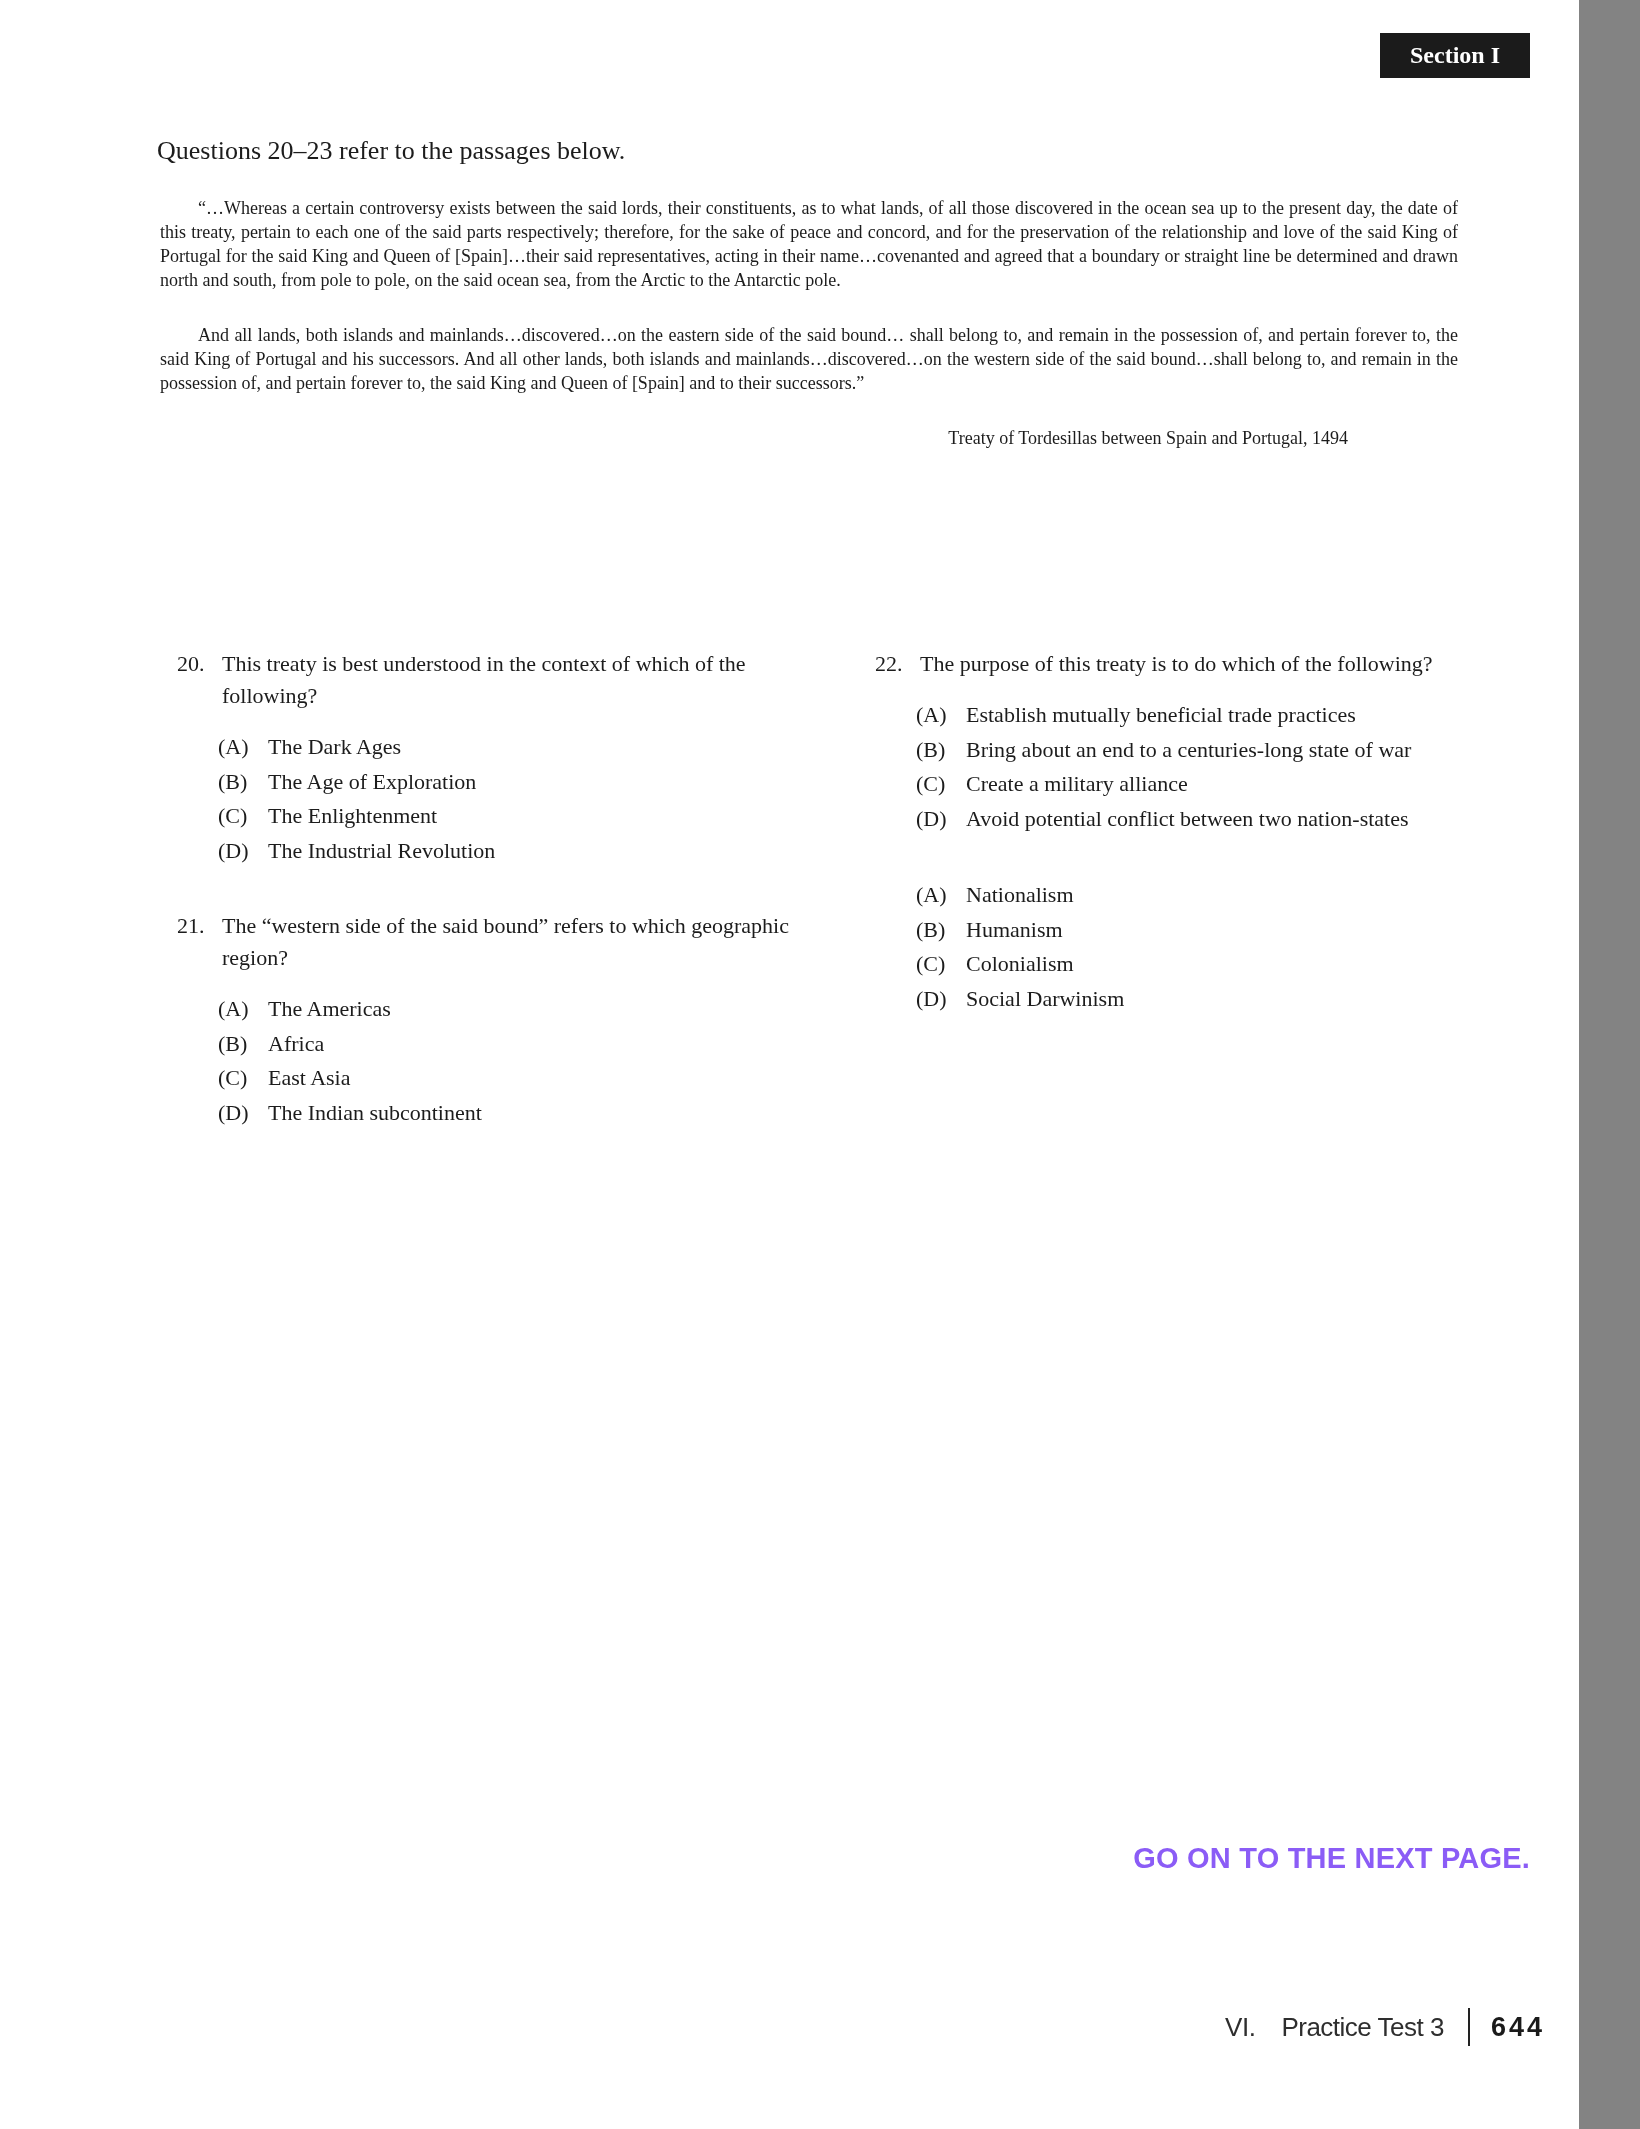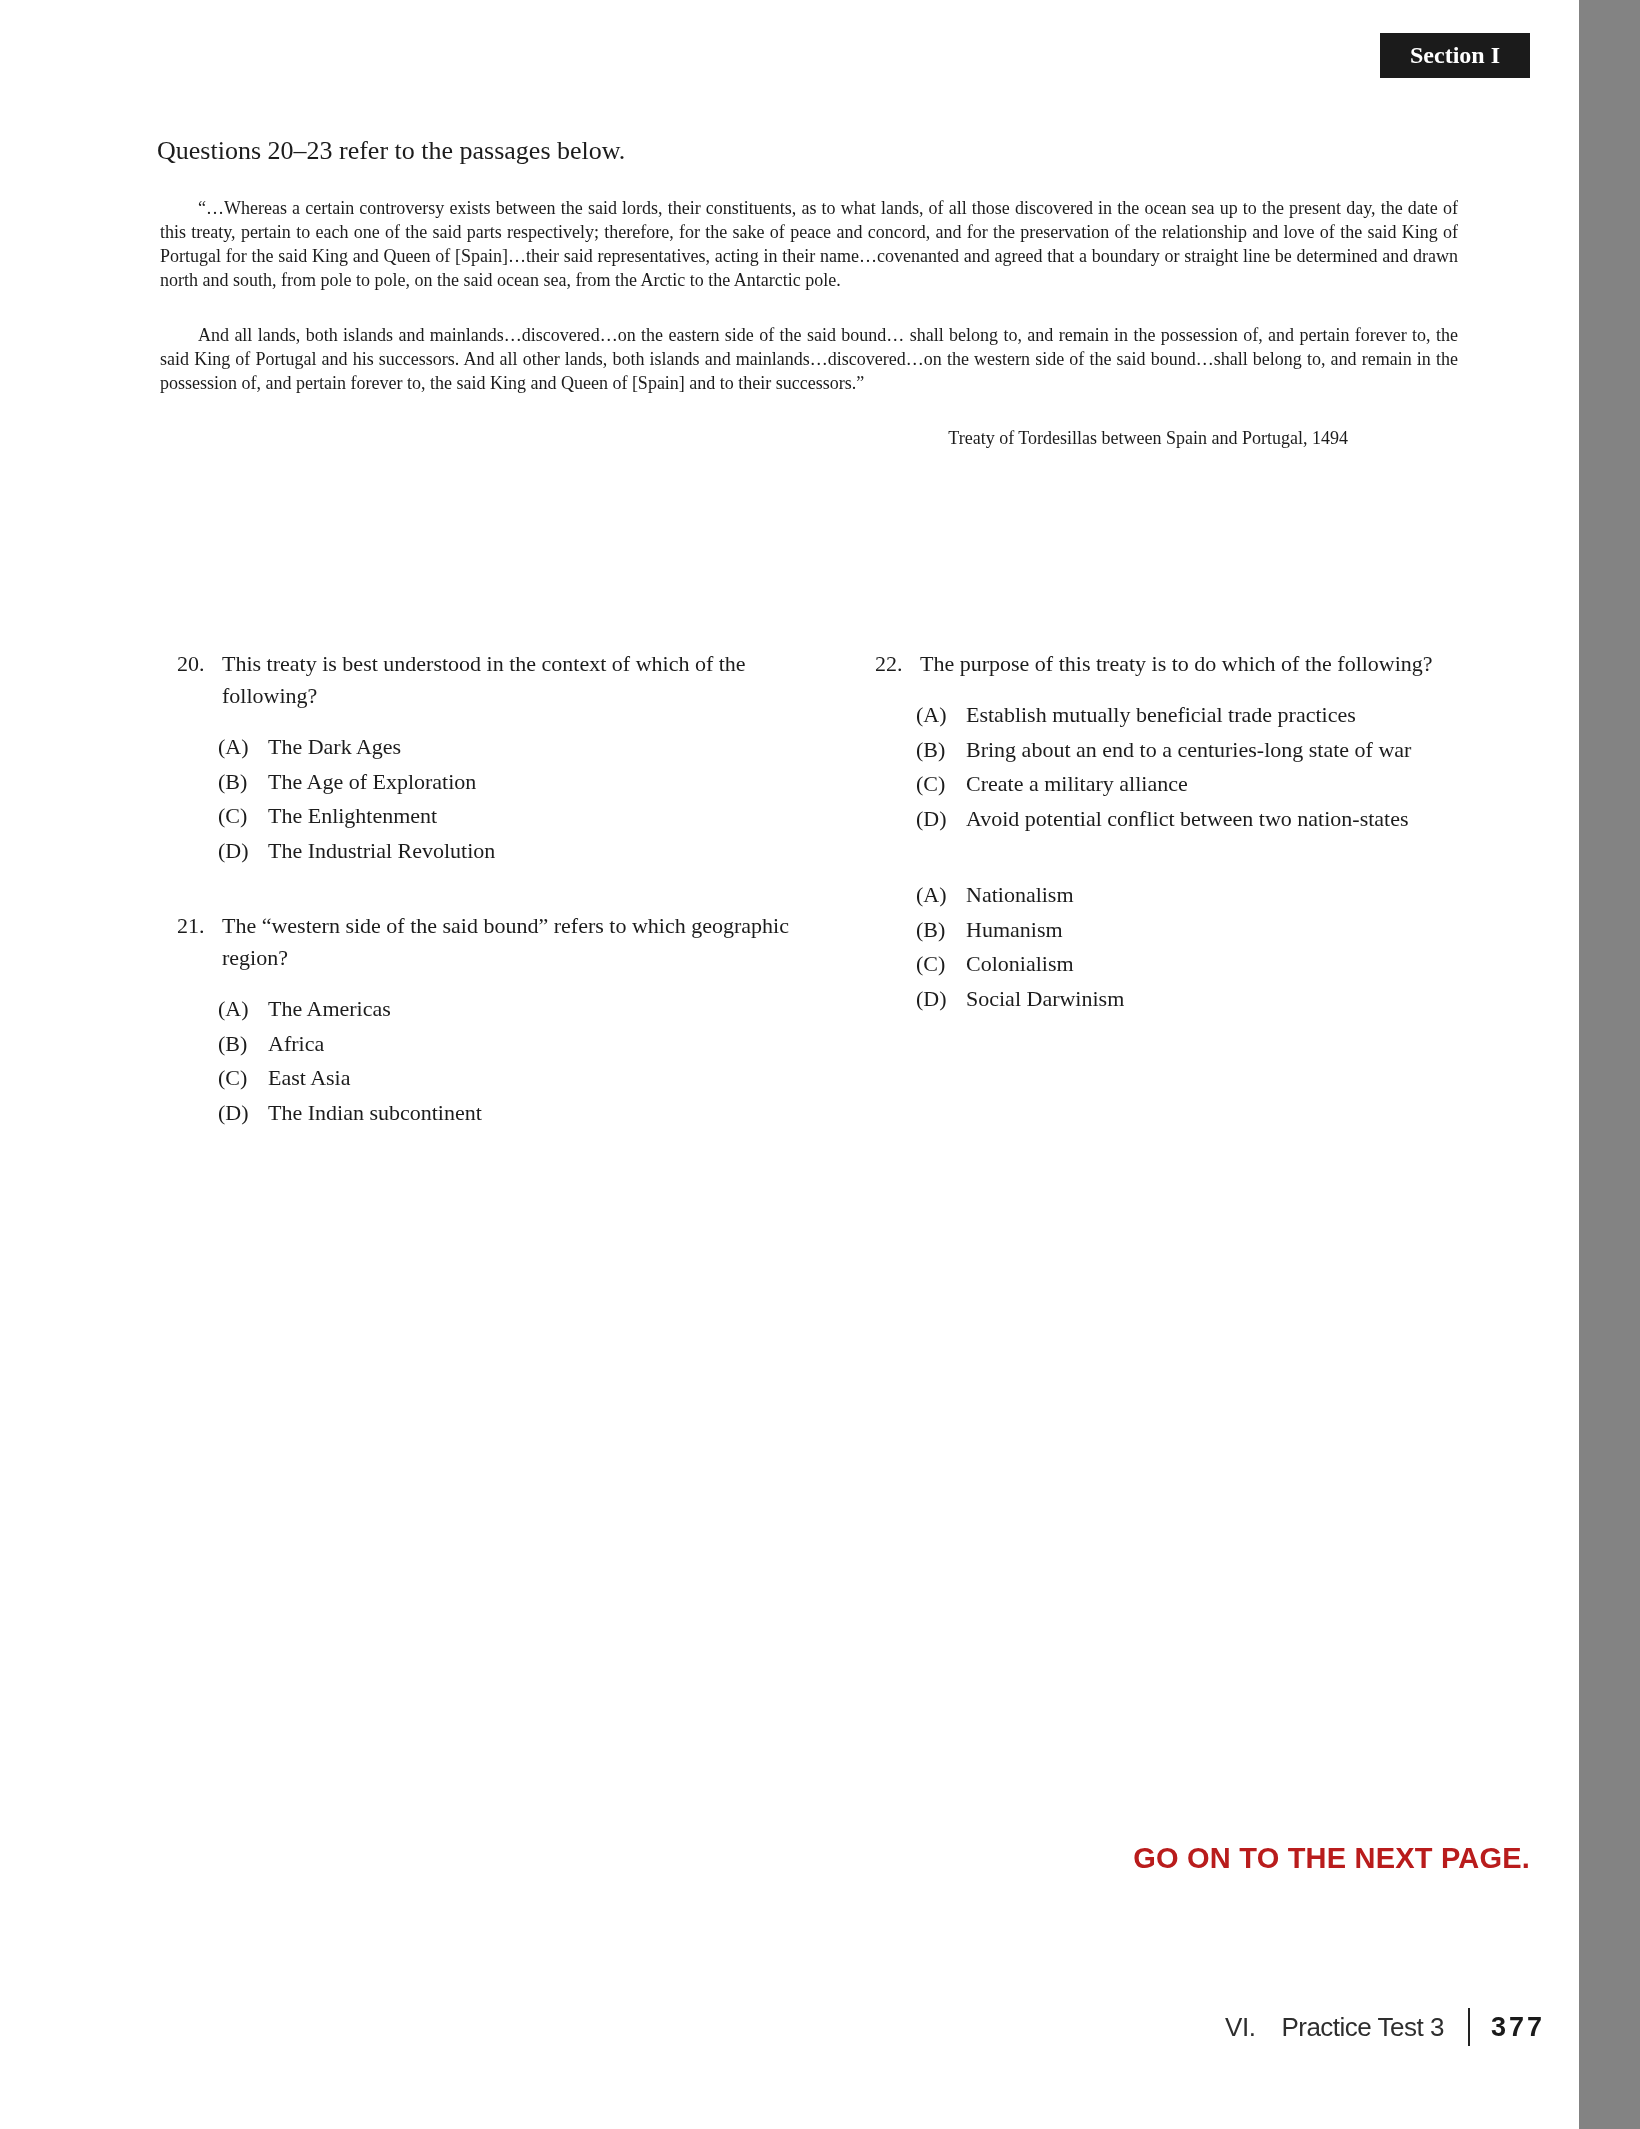--- a/index.html
+++ b/index.html
@@ -66,21 +66,21 @@
   .choices { margin-top: 18px; margin-left: 41px; }
   .choice { display: flex; font-size: 22px; line-height: 34.5px; }
   .c-label { width: 50px; flex: none; }
   .go-on {
     position: absolute;
     top: 1842px; right: 110px;
     font-family: "Liberation Sans", sans-serif;
     font-weight: bold;
     font-size: 29px;
     letter-spacing: 0.2px;
-    color: #b91c1c;
+    color: #8b5cf6;
   }
   .footer {
     position: absolute;
     top: 2008px; right: 95px;
     display: flex; align-items: center;
     font-family: "Liberation Sans", sans-serif;
     color: #2e2e2e;
   }
   .f-part { font-size: 26px; letter-spacing: -0.5px; margin-right: 26px; }
   .f-title { font-size: 26px; letter-spacing: -0.5px; }
@@ -213,16 +213,16 @@
     </div>
 
   </div>
 
   <div class="go-on">GO ON TO THE NEXT PAGE.</div>
 
   <div class="footer">
     <span class="f-part">VI.</span>
     <span class="f-title">Practice Test 3</span>
     <span class="f-div"></span>
-    <span class="f-page">377</span>
+    <span class="f-page">644</span>
   </div>
 
 </div>
 
 </body></html>

